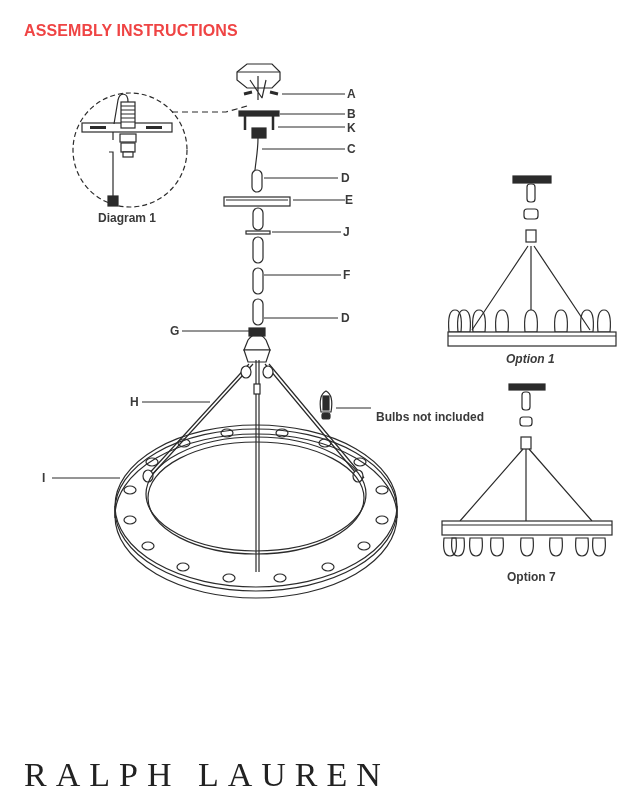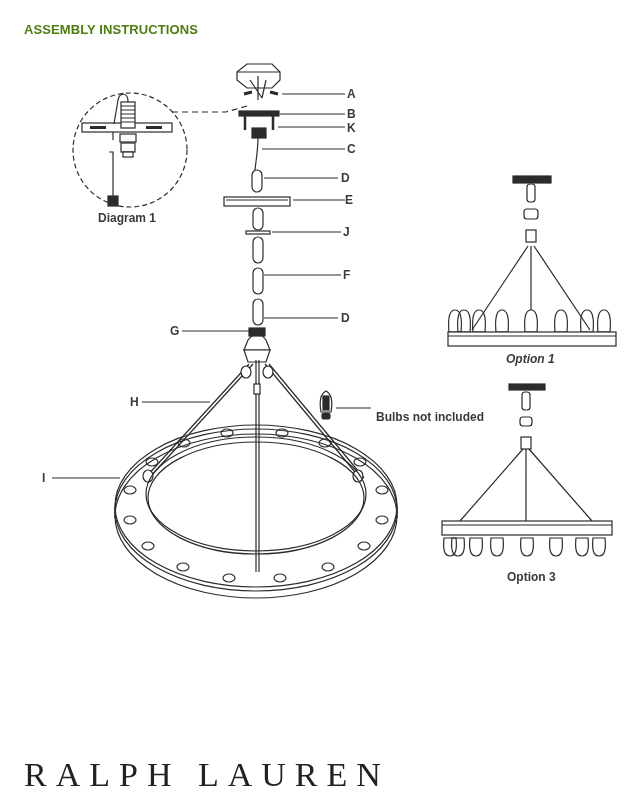--- a/index.html
+++ b/index.html
@@ -1,17 +1,17 @@
 <!DOCTYPE html>
 <html><head>
   <meta charset="utf-8">
   <style>
     html, body { margin: 0; padding: 0; background: #ffffff; }
     body { width: 633px; height: 811px; position: relative; overflow: hidden; font-family: "Liberation Sans", sans-serif; color: #2b2b2b; }
-    .title { position: absolute; left: 24px; top: 22px; font-size: 13px; font-weight: bold; color: #4d7c0f; letter-spacing: 0.1px; }
+    .title { position: absolute; left: 24px; top: 22px; font-size: 16px; font-weight: bold; color: #ef4444; letter-spacing: 0.1px; }
     .lbl { position: absolute; font-size: 12px; font-weight: bold; color: #3a3a3a; line-height: 14px; }
     .caption { position: absolute; font-size: 12px; font-weight: bold; color: #3a3a3a; }
     .brand { position: absolute; left: 24px; top: 756px; font-family: "Liberation Serif", "DejaVu Serif", serif; font-size: 34px; letter-spacing: 9px; color: #222; font-weight: normal; text-align: center; }
     svg { position: absolute; left: 0; top: 0; }
   </style>
 </head>
 <body>
 
 <svg width="633" height="811" viewBox="0 0 633 811" fill="none" stroke="#2b2b2b" stroke-width="1.2">
 
@@ -165,15 +165,15 @@
 <div class="lbl" style="left:343px;top:225px;">J</div>
 <div class="lbl" style="left:343px;top:268px;">F</div>
 <div class="lbl" style="left:341px;top:311px;">D</div>
 <div class="lbl" style="left:170px;top:324px;">G</div>
 <div class="lbl" style="left:130px;top:395px;">H</div>
 <div class="lbl" style="left:42px;top:471px;">I</div>
 
 <div class="caption" style="left:98px;top:211px;">Diagram 1</div>
 <div class="caption" style="left:376px;top:410px;">Bulbs not included</div>
 <div class="caption" style="left:506px;top:352px;font-style:italic;">Option 1</div>
-<div class="caption" style="left:507px;top:570px;">Option 3</div>
+<div class="caption" style="left:507px;top:570px;">Option 7</div>
 
 <div class="brand">RALPH LAUREN</div>
 
 </body></html>

